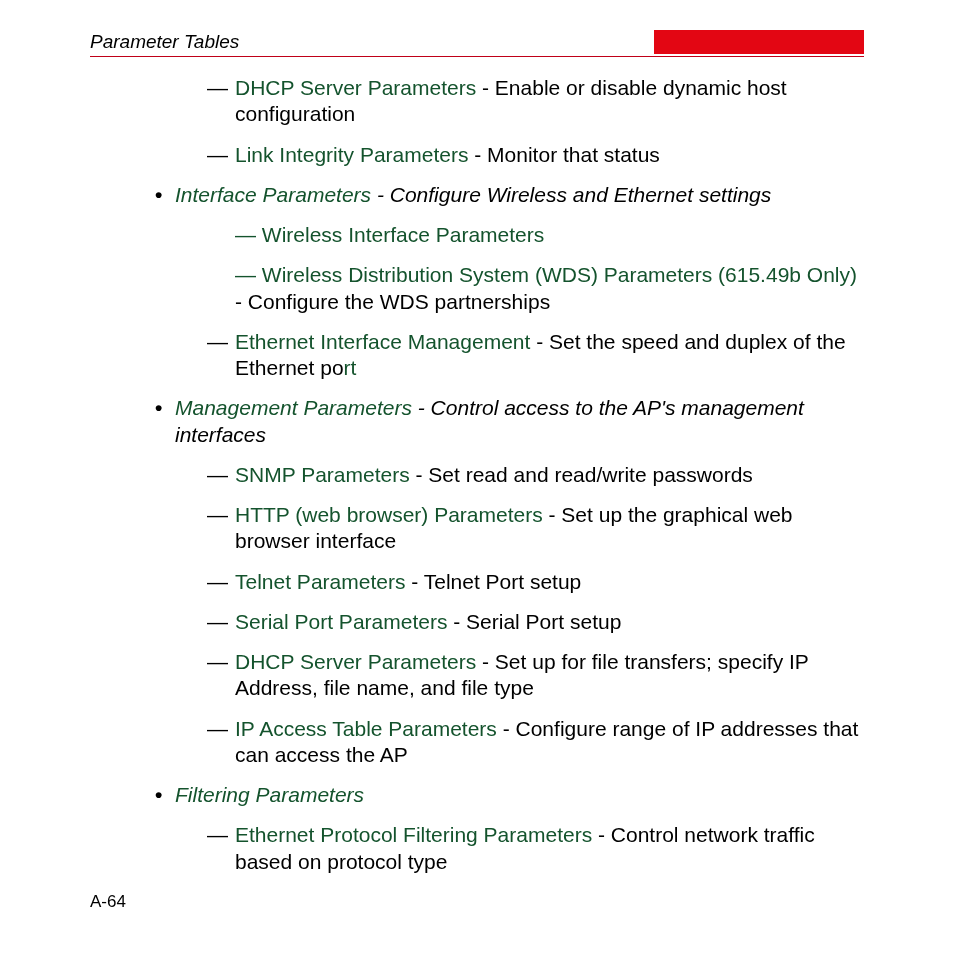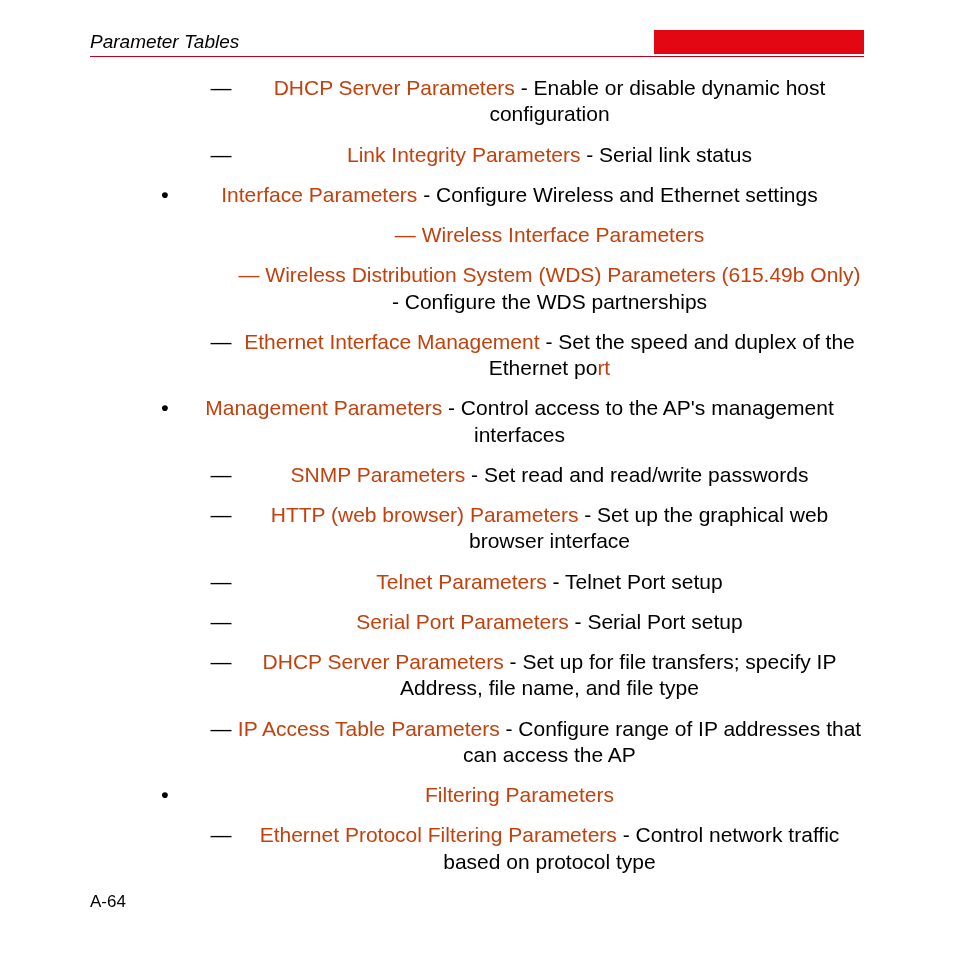--- a/index.html
+++ b/index.html
@@ -7,21 +7,20 @@
     padding: 0;
     background: #fff;
     font-family: Arial, Helvetica, sans-serif;
     color: #000;
     width: 954px;
     height: 954px;
     box-sizing: border-box;
   }
   .page {
     padding: 30px 90px 0 90px;
-    text-align: center;
   }
   .header {
     display: flex;
     align-items: center;
     justify-content: space-between;
     border-bottom: 1px solid #c00018;
     padding-bottom: 2px;
     margin-bottom: 18px;
   }
   .header-title {
@@ -42,34 +41,35 @@
     margin: 14px 0 14px 65px;
     display: flex;
   }
   .bullet-level1 .dot {
     width: 20px;
     flex: 0 0 20px;
     font-weight: bold;
   }
   .bullet-level1 .body {
     flex: 1;
+    font-style: italic;
   }
   .bullet-level2 {
     margin: 14px 0 14px 117px;
     display: flex;
   }
   .bullet-level2 .dash {
     width: 28px;
     flex: 0 0 28px;
   }
   .bullet-level2 .body {
     flex: 1;
   }
   .link {
-    color: #c2410c;
+    color: #14532d;
     cursor: pointer;
   }
   .footer {
     position: absolute;
     bottom: 42px;
     left: 90px;
     right: 104px;
     display: flex;
     justify-content: space-between;
     font-size: 17px;
@@ -90,21 +90,21 @@
     <div class="bullet-level2">
       <span class="dash">— </span>
       <span class="body">
         <span class="link">DHCP Server Parameters</span><span> - Enable or disable dynamic host configuration</span>
       </span>
     </div>
 
     <div class="bullet-level2">
       <span class="dash">— </span>
       <span class="body">
-        <span class="link">Link Integrity Parameters</span><span> - Serial link status</span>
+        <span class="link">Link Integrity Parameters</span><span> - Monitor that status</span>
       </span>
     </div>
 
     <div class="bullet-level1">
       <span class="dot">•</span>
       <span class="body">
         <span class="link">Interface Parameters</span><span> - Configure Wireless and Ethernet settings</span>
       </span>
     </div>
 

